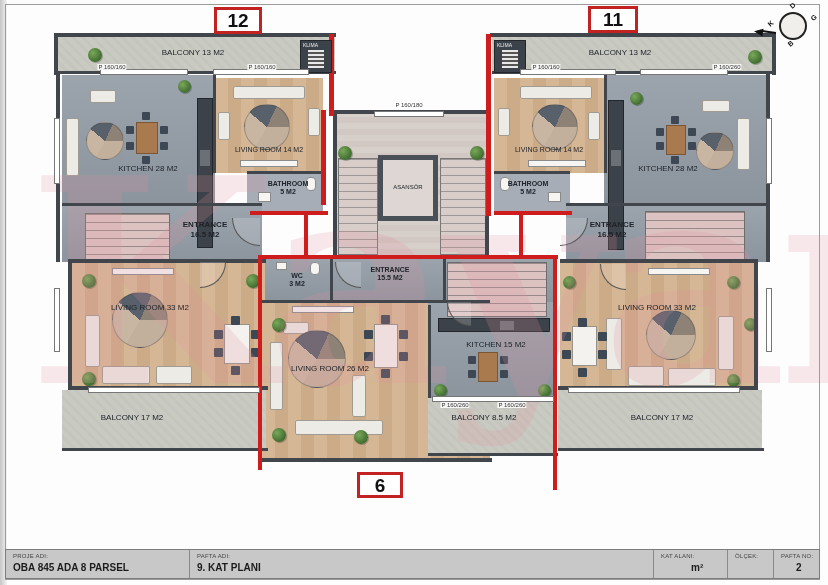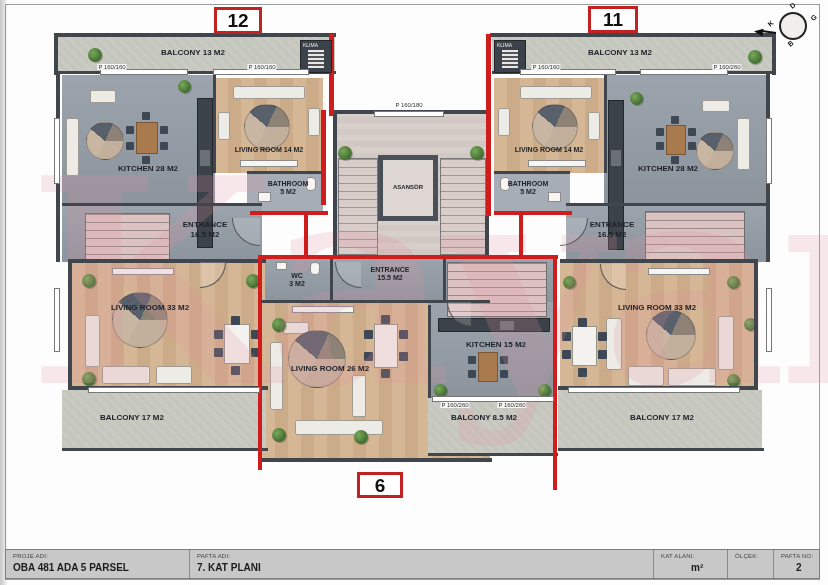--- a/index.html
+++ b/index.html
@@ -26,21 +26,21 @@
   .chair{background:#3d4854;border-radius:1px;}
   .twood{background:#a97a4d;border:1px solid #7c5633;}
   .twhite{background:#f4f2ee;border:1px solid #97928a;}
   .tv{background:#f6f5f2;border:1px solid #8b8b8b;}
   .counter{background:#3c4249;border:1px solid #23272c;}
   .stove{background:#6a7076;}
   .rug{border-radius:50%;background:conic-gradient(from 210deg,#c9b6a2 0 100deg,#57606b 100deg 175deg,#8d8275 175deg 240deg,#c3b09c 240deg 360deg);border:1px solid rgba(60,60,60,.35);}
   .tree{border-radius:50%;background:radial-gradient(circle at 35% 35%,#7aa85a,#3f6b2f 72%);box-shadow:1px 1px 0 rgba(0,0,0,.25);}
   .arc{border:1px solid #555;border-top:none;border-right:none;border-radius:0 0 0 100%;background:rgba(255,255,255,.18);}
   
-  .rlabel{font-weight:bold;font-size:8px;color:#20242a;white-space:nowrap;transform:translateX(-50%);z-index:5;text-align:center;}
+  .rlabel{font-weight:normal;font-size:8px;color:#20242a;white-space:nowrap;transform:translateX(-50%);z-index:5;text-align:center;}
   .rlabel2{font-weight:bold;font-size:7px;line-height:8px;color:#20242a;text-align:center;white-space:nowrap;transform:translateX(-50%);z-index:5;}
   .wlabel{font-size:6px;color:#333;background:rgba(255,255,255,.85);padding:0 1px;white-space:nowrap;transform:translateX(-50%);z-index:5;}
   .tiny{font-size:5px;color:#eee;white-space:nowrap;z-index:5;}
   .unitbox{background:#fff;border:3px solid #c32222;color:#111;font-weight:bold;font-size:19px;text-align:center;z-index:6;}
   .wm{font-family:"DejaVu Serif",serif;font-weight:bold;font-size:285px;color:#e291a0;opacity:.20;letter-spacing:-8px;z-index:3;line-height:1;pointer-events:none;}
   .frame{border:1px solid #9c9c9c;z-index:6;pointer-events:none;}
   
   .tb{background:#c8c8c8;border:1px solid #7c7c7c;z-index:7;}
   .tb .cell{position:absolute;top:0;height:100%;border-left:1px solid #8a8a8a;}
   .tb .lab{position:absolute;left:6px;top:3px;font-size:6px;color:#444;letter-spacing:.2px;}
@@ -312,23 +312,23 @@
     <div class="abs" style="left:2px;top:26px;width:0;height:0;border-top:4px solid transparent;border-bottom:4px solid transparent;border-right:9px solid #111;transform:rotate(8deg);"></div>
     <div class="abs" style="left:10px;top:29px;width:14px;height:2px;background:#111;transform:rotate(8deg);"></div>
   </div>
 
   <div class="abs tb" style="left:5px;top:549px;width:815px;height:30px;">
     <div class="cell" style="left:183px;width:0;"></div>
     <div class="cell" style="left:647px;width:0;"></div>
     <div class="cell" style="left:721px;width:0;"></div>
     <div class="cell" style="left:767px;width:0;"></div>
     <span class="lab" style="left:7px;">PROJE ADI:</span>
-    <span class="val" style="left:7px;">OBA 481 ADA 5 PARSEL</span>
+    <span class="val" style="left:7px;">OBA 845 ADA 8 PARSEL</span>
     <span class="lab" style="left:191px;">PAFTA ADI:</span>
-    <span class="val" style="left:191px;">7. KAT PLANI</span>
+    <span class="val" style="left:191px;">9. KAT PLANI</span>
     <span class="lab" style="left:655px;">KAT ALANI:</span>
     <span class="val" style="left:685px;">m²</span>
     <span class="lab" style="left:729px;">ÖLÇEK:</span>
     <span class="val" style="left:729px;"></span>
     <span class="lab" style="left:775px;">PAFTA NO:</span>
     <span class="val" style="left:790px;">2</span>
   </div>
 </div>
 
 </body></html>

